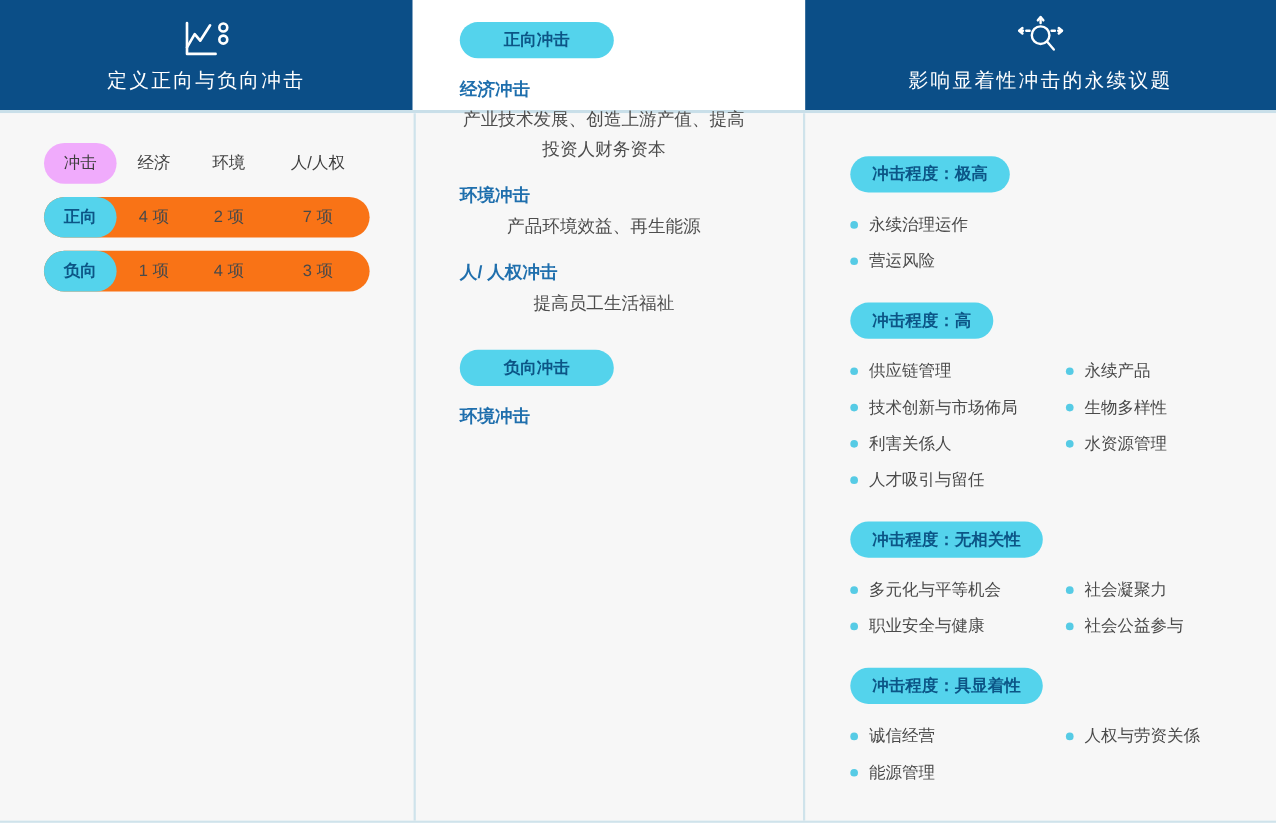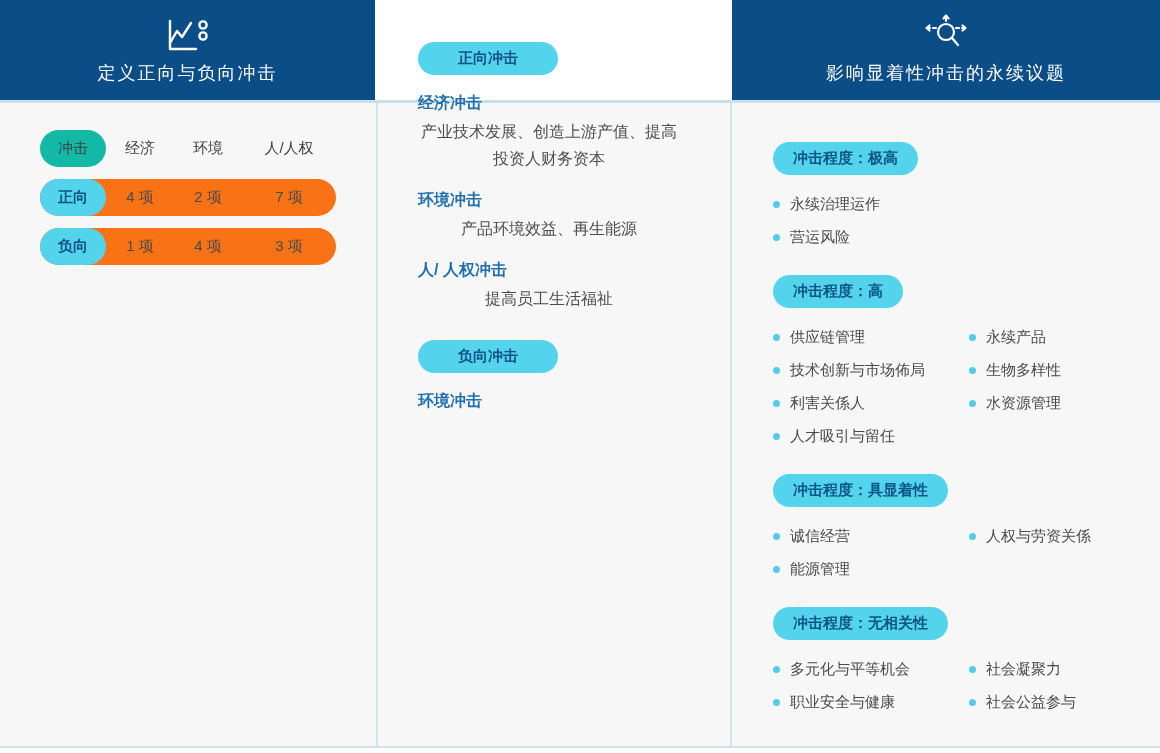--- a/index.html
+++ b/index.html
@@ -23,32 +23,32 @@
   .col-header .hicon { height:38px; display:flex; align-items:flex-end; }
   .col-title { color:#ffffff; font-size:18px; letter-spacing:2px; font-weight:500; }
 
   .col-content { position:relative; }
 
   
   .tbl { margin:30px 0 0 40px; width:296px; }
   .trow { display:grid; grid-template-columns:66px 68px 68px 94px; align-items:center; height:37px; }
   .thead-row { margin-bottom:12px; }
   .tcell { text-align:center; font-size:15px; color:#3e3e3e; }
-  .corner-pill { width:66px; height:37px; border-radius:19px; background:#14b8a6; display:flex; align-items:center; justify-content:center; font-size:15px; color:#3e3e3e; }
+  .corner-pill { width:66px; height:37px; border-radius:19px; background:#f0abfc; display:flex; align-items:center; justify-content:center; font-size:15px; color:#3e3e3e; }
   .bar-row { background:#f97316; border-radius:19px; margin-bottom:12px; }
   .row-pill { width:66px; height:37px; border-radius:19px; background:#54d3ec; display:flex; align-items:center; justify-content:center; font-size:15px; color:#0c5586; font-weight:600; }
   .bar-val { text-align:center; font-size:15px; color:#4a4a4a; }
 
   
   .pill { display:inline-flex; align-items:center; justify-content:center; height:33px; border-radius:17px; background:#54d3ec; color:#0c5586; font-size:15px; font-weight:600; padding:0 20px; }
   .pill-impact { padding:0 40px; }
 
   
   .c2-content { padding:0 0 0 40px; }
-  .c2-content .pill { margin-top:42px; }
+  .c2-content .pill { margin-top:20px; }
   .sec-head { margin-top:18px; color:#1f6fad; font-size:16px; font-weight:700; }
   .sec-body { margin-top:4px; width:262px; color:#4d4d4d; font-size:16px; line-height:27px;text-align:center; }
   .neg-gap { margin-top:28px !important; }
 
   
   .c3-content { padding:12px 0 0 41px; }
   .group { margin-bottom:21px; }
   .group:first-child .pill { margin-top:30px; }
   .group .pill { margin-bottom:13px; }
   .bcols { display:flex; }
@@ -191,20 +191,46 @@
               </div>
             <div class="bullet">
                 <span class="dot"></span>
                 <span class="btxt">水资源管理</span>
               </div>
           </div>
         </div>
       </div>
 
       <div class="group">
+        <span class="pill">冲击程度：无相关性</span>
+        <div class="bcols">
+          <div class="bcol-left">
+            <div class="bullet">
+                <span class="dot"></span>
+                <span class="btxt">多元化与平等机会</span>
+              </div>
+            <div class="bullet">
+                <span class="dot"></span>
+                <span class="btxt">职业安全与健康</span>
+              </div>
+          </div>
+          <div class="bcol-right">
+            <div class="bullet">
+                <span class="dot"></span>
+                <span class="btxt">社会凝聚力</span>
+              </div>
+            <div class="bullet">
+                <span class="dot"></span>
+                <span class="btxt">社会公益参与</span>
+              </div>
+          </div>
+        </div>
+      </div>
+
+      <div class="group">
         <span class="pill">冲击程度：具显着性</span>
         <div class="bcols">
           <div class="bcol-left">
             <div class="bullet">
                 <span class="dot"></span>
                 <span class="btxt">诚信经营</span>
               </div>
             <div class="bullet">
                 <span class="dot"></span>
                 <span class="btxt">能源管理</span>
@@ -212,42 +238,16 @@
           </div>
           <div class="bcol-right">
             <div class="bullet">
                 <span class="dot"></span>
                 <span class="btxt">人权与劳资关係</span>
               </div>
           </div>
         </div>
       </div>
 
-      <div class="group">
-        <span class="pill">冲击程度：无相关性</span>
-        <div class="bcols">
-          <div class="bcol-left">
-            <div class="bullet">
-                <span class="dot"></span>
-                <span class="btxt">多元化与平等机会</span>
-              </div>
-            <div class="bullet">
-                <span class="dot"></span>
-                <span class="btxt">职业安全与健康</span>
-              </div>
-          </div>
-          <div class="bcol-right">
-            <div class="bullet">
-                <span class="dot"></span>
-                <span class="btxt">社会凝聚力</span>
-              </div>
-            <div class="bullet">
-                <span class="dot"></span>
-                <span class="btxt">社会公益参与</span>
-              </div>
-          </div>
-        </div>
-      </div>
-
     </div>
   </div>
 
 </div>
 
 </body></html>

